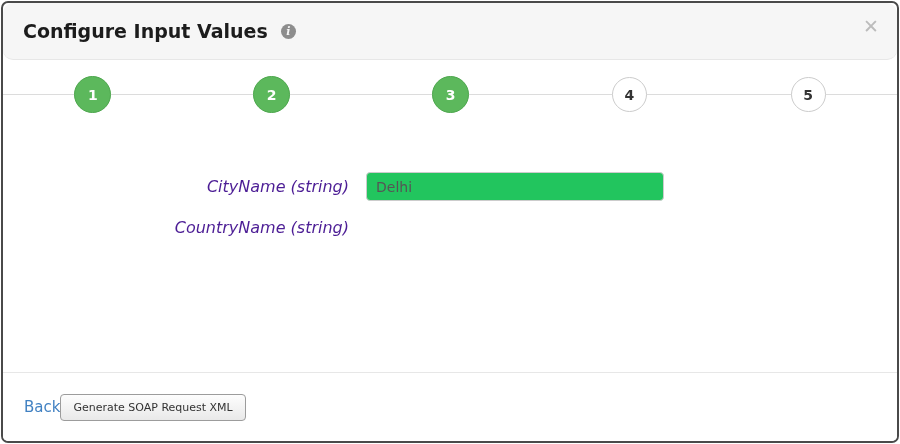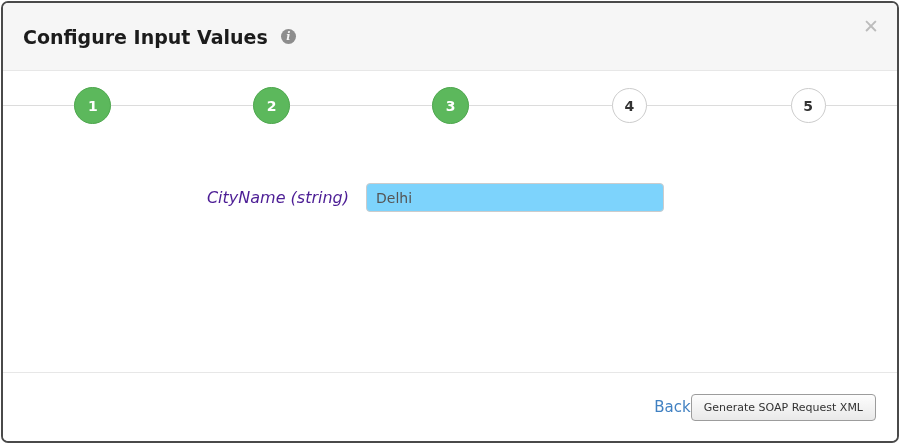--- a/index.html
+++ b/index.html
@@ -11,26 +11,27 @@
     width: 898px; height: 442px;
     margin: 1px;
     background: #fff;
     border: 2px solid #4a4a4a;
     border-radius: 7px;
     overflow: hidden;
   }
 
   
   .modal-header {
-    height: 68px;
+    height: 57px;
     background: #f6f6f6;
     border-bottom: 1px solid #e7e7e7;
     display: flex;
     align-items: center;
     padding: 0 20px;
+    border-radius: 10px;
   }
   .modal-title {
     font-size: 19px;
     font-weight: bold;
     color: #1c1c1c;
   }
   .info-icon {
     margin-left: 13px;
     width: 15px; height: 15px;
     border-radius: 50%;
@@ -119,32 +120,32 @@
   .form-input {
     width: 298px;
     height: 29px;
     padding: 0 9px;
     border: 1px solid #ccc;
     border-radius: 4px;
     font-size: 14px;
     color: #555;
     font-family: inherit;
     outline: none;
-    background: #7dd3fc;
+    background: #22c55e;
   }
 
   
   .modal-footer {
     position: absolute;
     left: 0; right: 0; bottom: 0;
     height: 69px;
     border-top: 1px solid #e7e7e7;
     display: flex;
     align-items: center;
-    justify-content: flex-end;
+    justify-content: flex-start;
     padding: 0 21px;
     background: #fff;
   }
   .back-link {
     color: #4181c2;
     font-size: 15px;
     text-decoration: none;
     cursor: pointer;
   }
   .submit-btn {
@@ -177,20 +178,21 @@
     <div class="step step-4 todo">4</div>
     <div class="step step-5 todo">5</div>
   </div>
 
   <div class="form-area">
     <div class="form-row">
       <label class="form-label">CityName (string)</label>
       <input class="form-input" type="text" value="Delhi" style="">
     </div>
     <div class="form-row">
+      <label class="form-label">CountryName (string)</label>
     </div>
   </div>
 
   <div class="modal-footer">
     <a class="back-link">Back</a>
     <button class="submit-btn">Generate SOAP Request XML</button>
   </div>
 
 </div>
 

